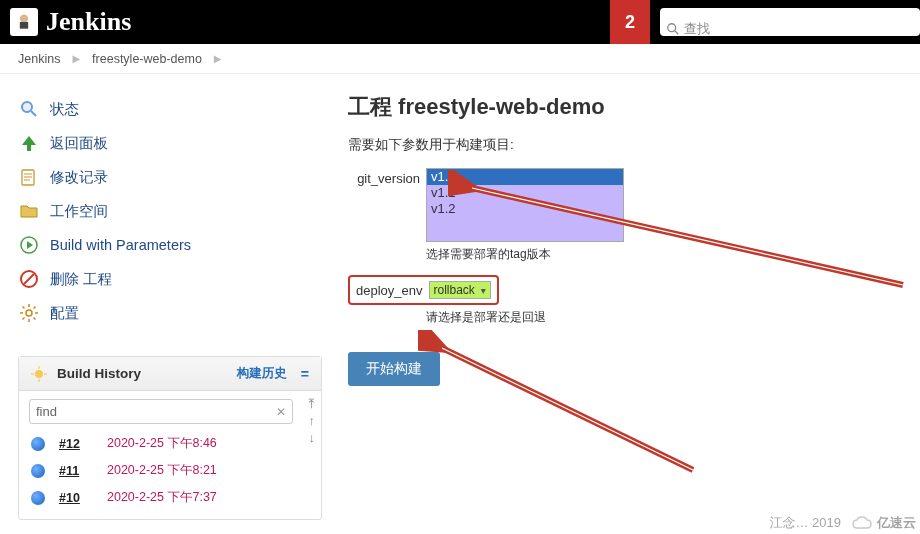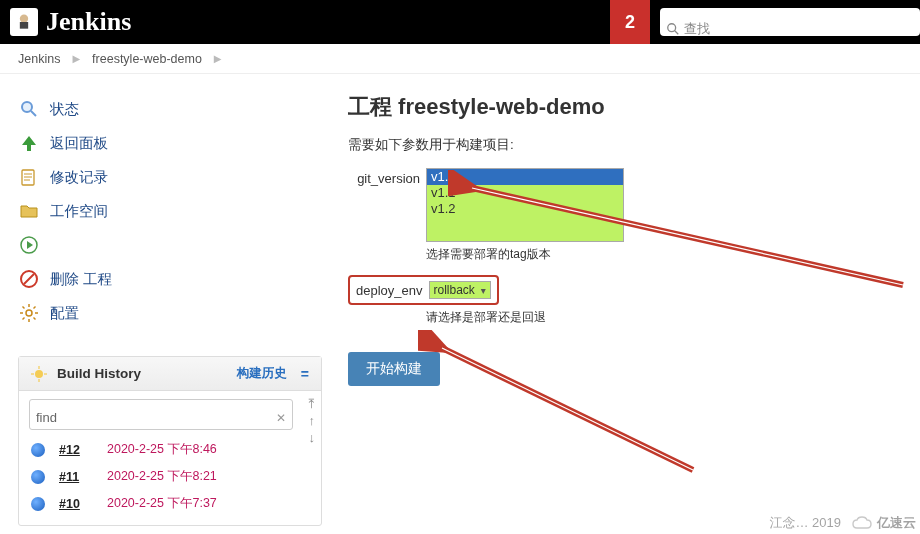--- a/index.html
+++ b/index.html
@@ -24,36 +24,36 @@
   .menu li { display: flex; align-items: center; gap: 10px; padding: 6px 0; font-size: 14.5px; }
   .menu li .ico { width: 22px; height: 22px; display: flex; align-items: center; justify-content: center; }
   .menu li a { color: #204a87; text-decoration: none; }
   .hist-panel { margin-top: 26px; border: 1px solid #ddd; border-radius: 3px; }
   .hist-header { background: linear-gradient(#f7f7f7, #ededed); border-bottom: 1px solid #ddd; padding: 8px 12px; display: flex; align-items: center; gap: 10px; }
   .hist-header .ico { width: 16px; height: 16px; }
   .hist-header .title { font-weight: bold; font-size: 13.5px; flex: 1; }
   .hist-header .trend { color: #2a6fbf; font-size: 12.5px; font-weight: bold; text-decoration: none; }
   .hist-header .collapse { color: #2a6fbf; font-weight: bold; margin-left: 4px; font-size: 14px; cursor: pointer; }
   .hist-body { padding: 8px 10px; position: relative; }
-  .hist-search { width: 264px; border: 1px solid #ccc; border-radius: 3px; padding: 10px 24px 4px 6px; font-size: 13px; color: #888; display: flex; align-items: center; position: relative; }
+  .hist-search { width: 264px; border: 1px solid #ccc; border-radius: 3px; padding: 4px 24px 4px 6px; font-size: 13px; color: #888; display: flex; align-items: center; position: relative; }
   .hist-search input { border: none; outline: none; flex: 1; font-size: 13px; color: #666; background: transparent; }
   .hist-search .clear { position: absolute; right: 6px; color: #999; font-size: 12px; cursor: pointer; }
   .hist-list { list-style: none; margin-top: 6px; }
   .hist-list li { display: flex; align-items: center; gap: 14px; padding: 5px 2px; font-size: 12.5px; }
   .hist-list .ball { width: 14px; height: 14px; border-radius: 50%; background: radial-gradient(circle at 35% 35%, #6fb0ff, #1b5fbf); }
   .hist-list .bnum { color: #222; font-weight: bold; text-decoration: underline; width: 34px; }
   .hist-list .bdate { color: #be185d; }
   .hist-arrows { position: absolute; right: 6px; top: 6px; display: flex; flex-direction: column; gap: 4px; color: #888; font-size: 13px; }
   .hist-arrows span { cursor: pointer; line-height: 1; }
   .main { flex: 1; padding: 18px 20px 0 8px; }
   .main h1 { font-size: 22px; font-weight: bold; margin-bottom: 14px; }
   .desc { font-size: 13.5px; margin-bottom: 14px; }
   .param-row { display: flex; align-items: flex-start; gap: 6px; font-size: 13px; margin-bottom: 2px; }
   .param-label { min-width: 72px; text-align: right; padding-top: 3px; }
-  .listbox { width: 198px; height: 74px; border: 1px solid #a9a9a9; font-family: "Courier New", monospace; font-size: 13px; overflow-y: scroll; background: #bef264; position: relative; }
+  .listbox { width: 198px; height: 74px; border: 1px solid #a9a9a9; font-family: "Courier New", monospace; font-size: 13px; overflow-y: scroll; background: #c4b5fd; position: relative; }
   .listbox .opt { padding: 0 4px; height: 16px; line-height: 16px; cursor: pointer; }
   .listbox .opt.selected { background: #2f6fbf; color: #fff; }
   .help { font-size: 12px; color: #333; margin: 4px 0 12px 78px; }
   .deploy-row-wrap { border: 2px solid #c0392b; border-radius: 4px; padding: 4px 6px; display: inline-flex; align-items: center; gap: 6px; }
   .deploy-row-wrap .param-label { min-width: 66px; padding-top: 0; }
   .select { border: 1px solid #a9a9a9; padding: 1px 4px; font-size: 12px; display: inline-flex; align-items: center; gap: 6px; background: #bef264; cursor: pointer; }
   .select .caret { font-size: 10px; color: #555; }
   .btn-build { margin-top: 14px; background: #4783b6; color: #fff; border: none; padding: 8px 18px; font-size: 14px; border-radius: 3px; cursor: pointer; }
   .watermark { position: absolute; right: 4px; bottom: 2px; display: flex; align-items: center; gap: 10px; opacity: 0.45; font-size: 13px; color: #333; }
   .ys-logo { display: flex; align-items: center; gap: 4px; font-weight: bold; }
@@ -132,20 +132,21 @@
           </span>
         <a href="#">工作空间</a>
       </li>
       <li>
         <span class="ico">
             <svg width="20" height="20" viewBox="0 0 20 20">
               <circle cx="10" cy="10" r="8" fill="#fff" stroke="#4a9b4a" stroke-width="1.5"></circle>
               <path d="M8 6 L14 10 L8 14 Z" fill="#4a9b4a"></path>
             </svg>
           </span>
+        <a href="#">Build with Parameters</a>
       </li>
       <li>
         <span class="ico">
             <svg width="20" height="20" viewBox="0 0 20 20">
               <circle cx="10" cy="10" r="8" fill="#fff" stroke="#cc3a2a" stroke-width="2"></circle>
               <line x1="5" y1="15" x2="15" y2="5" stroke="#cc3a2a" stroke-width="2"></line>
             </svg>
           </span>
         <a href="#">删除 工程</a>
       </li>

